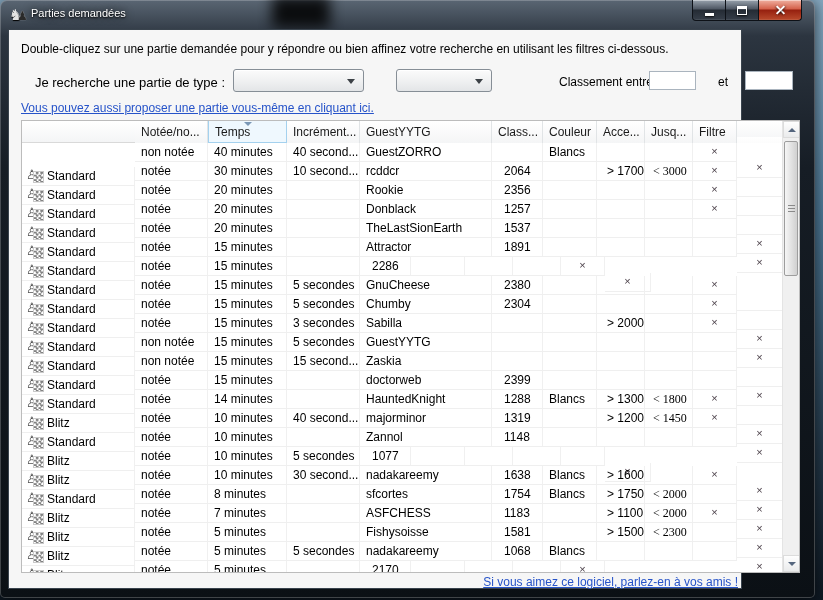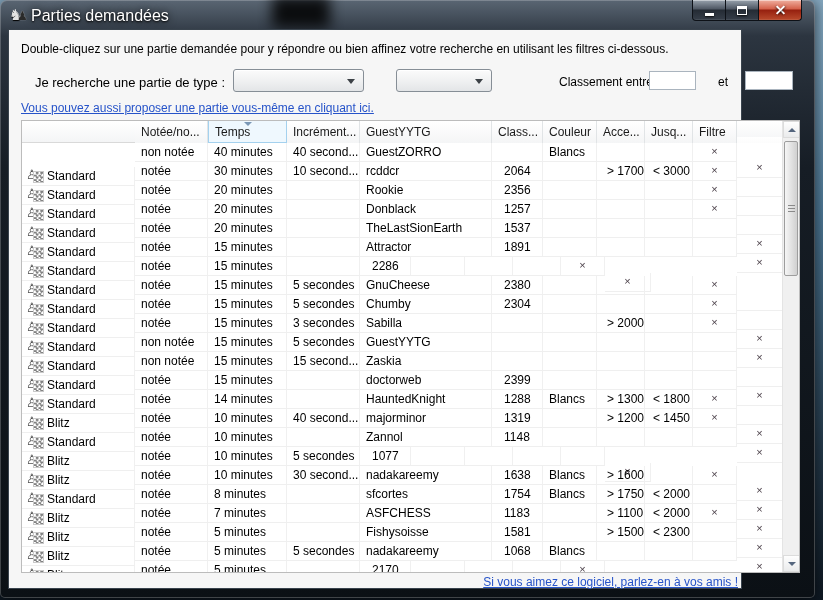--- a/index.html
+++ b/index.html
@@ -19,21 +19,21 @@
   }
   .wallpaper-blob {
     position:absolute; left:272px; top:-4px; width:58px; height:32px;
     background:#000; filter:blur(7px); opacity:.85;
   }
   .titlebar { position:absolute; left:0; top:0; right:0; height:29px; }
   .title-icon { position:absolute; left:9px; top:6px; width:18px; height:17px; }
   .title-icon .p1 { position:absolute; left:0; top:0; font-size:15px; line-height:17px; color:#e3e3e3; text-shadow:0 1px 1px #000; }
   .title-icon .p2 { position:absolute; left:8px; top:3px; font-size:12px; line-height:14px; color:#2b2b2b; text-shadow:0 0 1px #cfcfcf; }
   .title-text {
-    position:absolute; left:31px; top:7px; font-size:16px; color:#fff;
+    position:absolute; left:31px; top:7px; font-size:11px; color:#fff;
     text-shadow:0 0 8px rgba(0,0,0,.95), 0 1px 2px #000;
   }
   .caption-buttons { position:absolute; right:13px; top:0; display:flex; }
   .cap-btn {
     height:21px; border:1px solid #0d1117; border-top:none;
     display:flex; align-items:center; justify-content:center; position:relative;
     box-shadow: inset 0 1px 0 rgba(255,255,255,.45), inset 0 -1px 0 rgba(255,255,255,.08);
   }
   .btn-min { width:34px; border-radius:0 0 0 4px;
     background:linear-gradient(180deg,#98a2ad 0%,#4e5763 45%,#242b34 50%,#363e49 100%); }
@@ -113,21 +113,21 @@
   .td {
     font-size:12px; color:#000; padding:2px 0 0 6px; white-space:nowrap; overflow:hidden;
     border-right:1px solid #f0f0f0; border-bottom:1px solid #efefef; height:19px;
   }
   .c0 { width:113px;margin-top:24px; } .c1 { width:73px; } .c2 { width:79px; } .c3 { width:73px; }
   .c4 { width:132px; } .c5 { width:51px; } .c6 { width:54px; } .c7 { width:48px; }
   .c8 { width:48px; } .c9 { width:44px; } .c10 { width:46px;margin-top:16px; }
   .td.c0 { padding-left:4px; }
   .td.c5 { padding-left:12px; }
   .td.c7 { padding-left:10px; }
-  .td.c8 { padding-left:8px; }
+  .td.c8 { padding-left:8px;font-family:Liberation Serif, serif; }
   .td.c9, .td.c10 { text-align:center; padding-left:0; color:#4a3f48; font-size:11px; }
 
   .piece { display:inline-block; width:18px; height:15px; position:relative; vertical-align:top; margin-right:3px; }
   .piece .pawn { position:absolute; left:0; top:-2px; font-size:13px; line-height:16px; color:#4f4f4f; }
   .piece .checker {
     position:absolute; right:1px; top:3px; width:9px; height:10px;
     background:repeating-conic-gradient(#828282 0% 25%, #ffffff 0% 50%);
     background-size:4.5px 4.5px; outline:1px solid #c9c9c9;
   }
 

